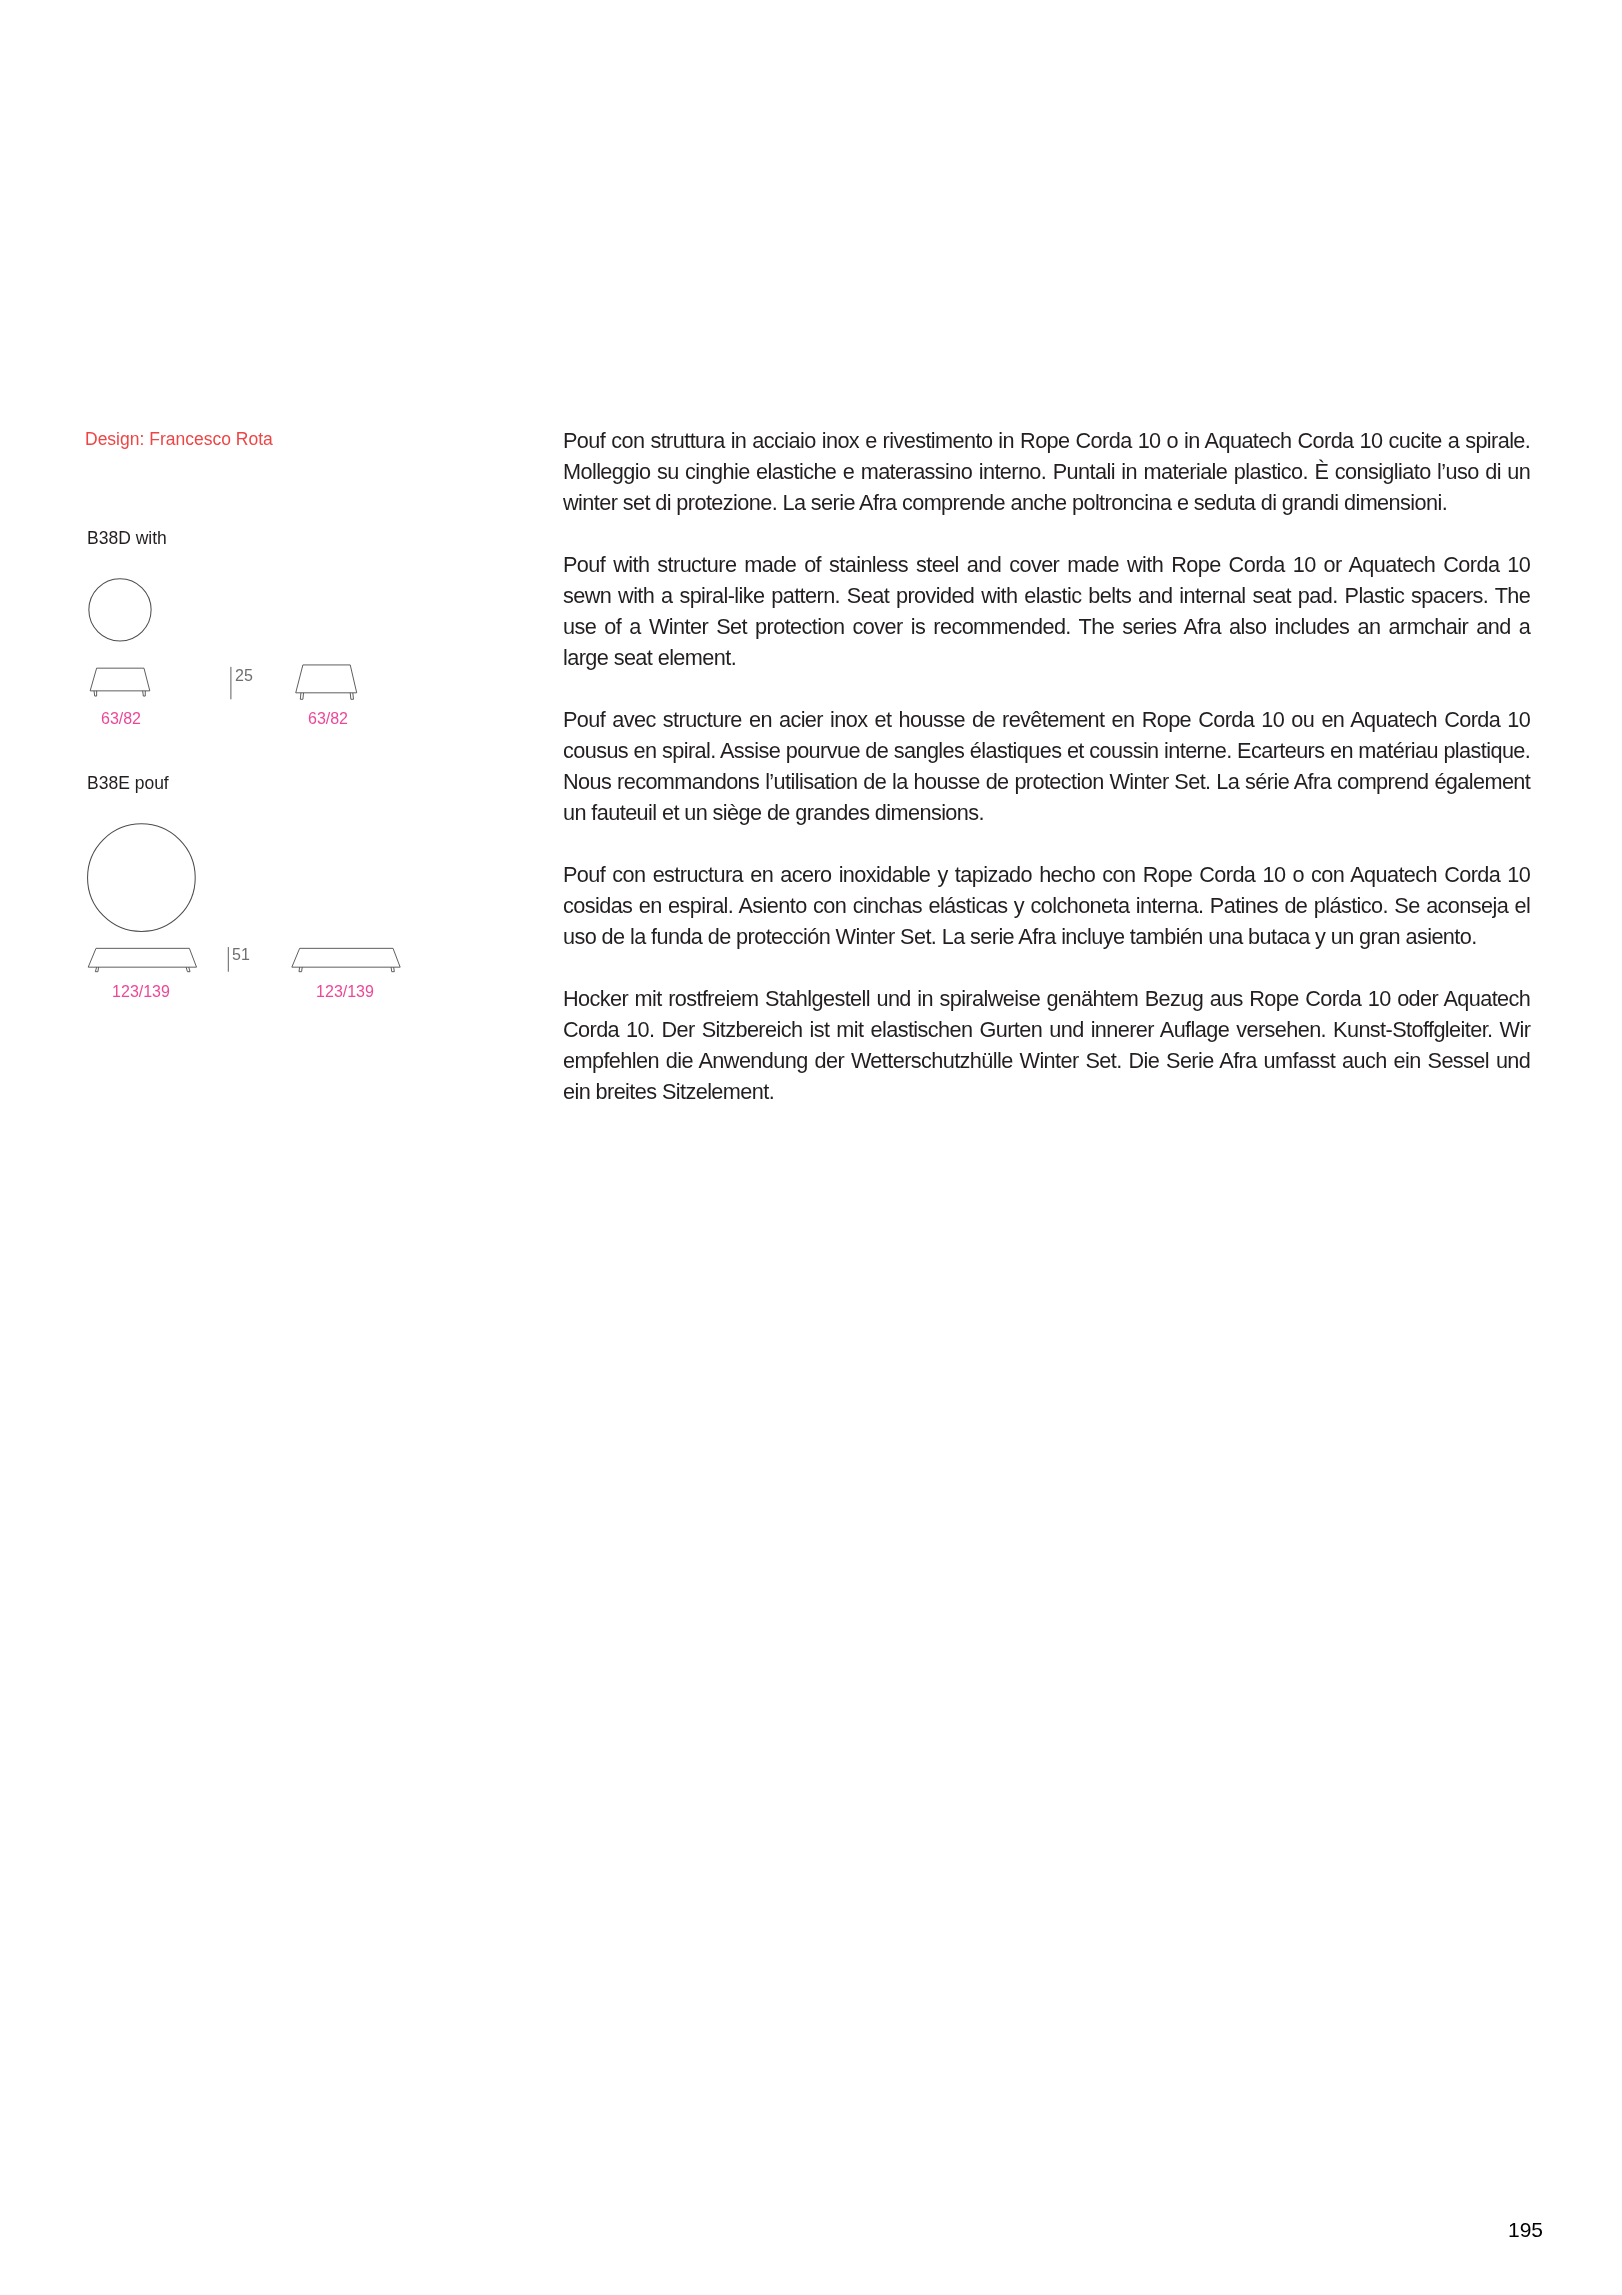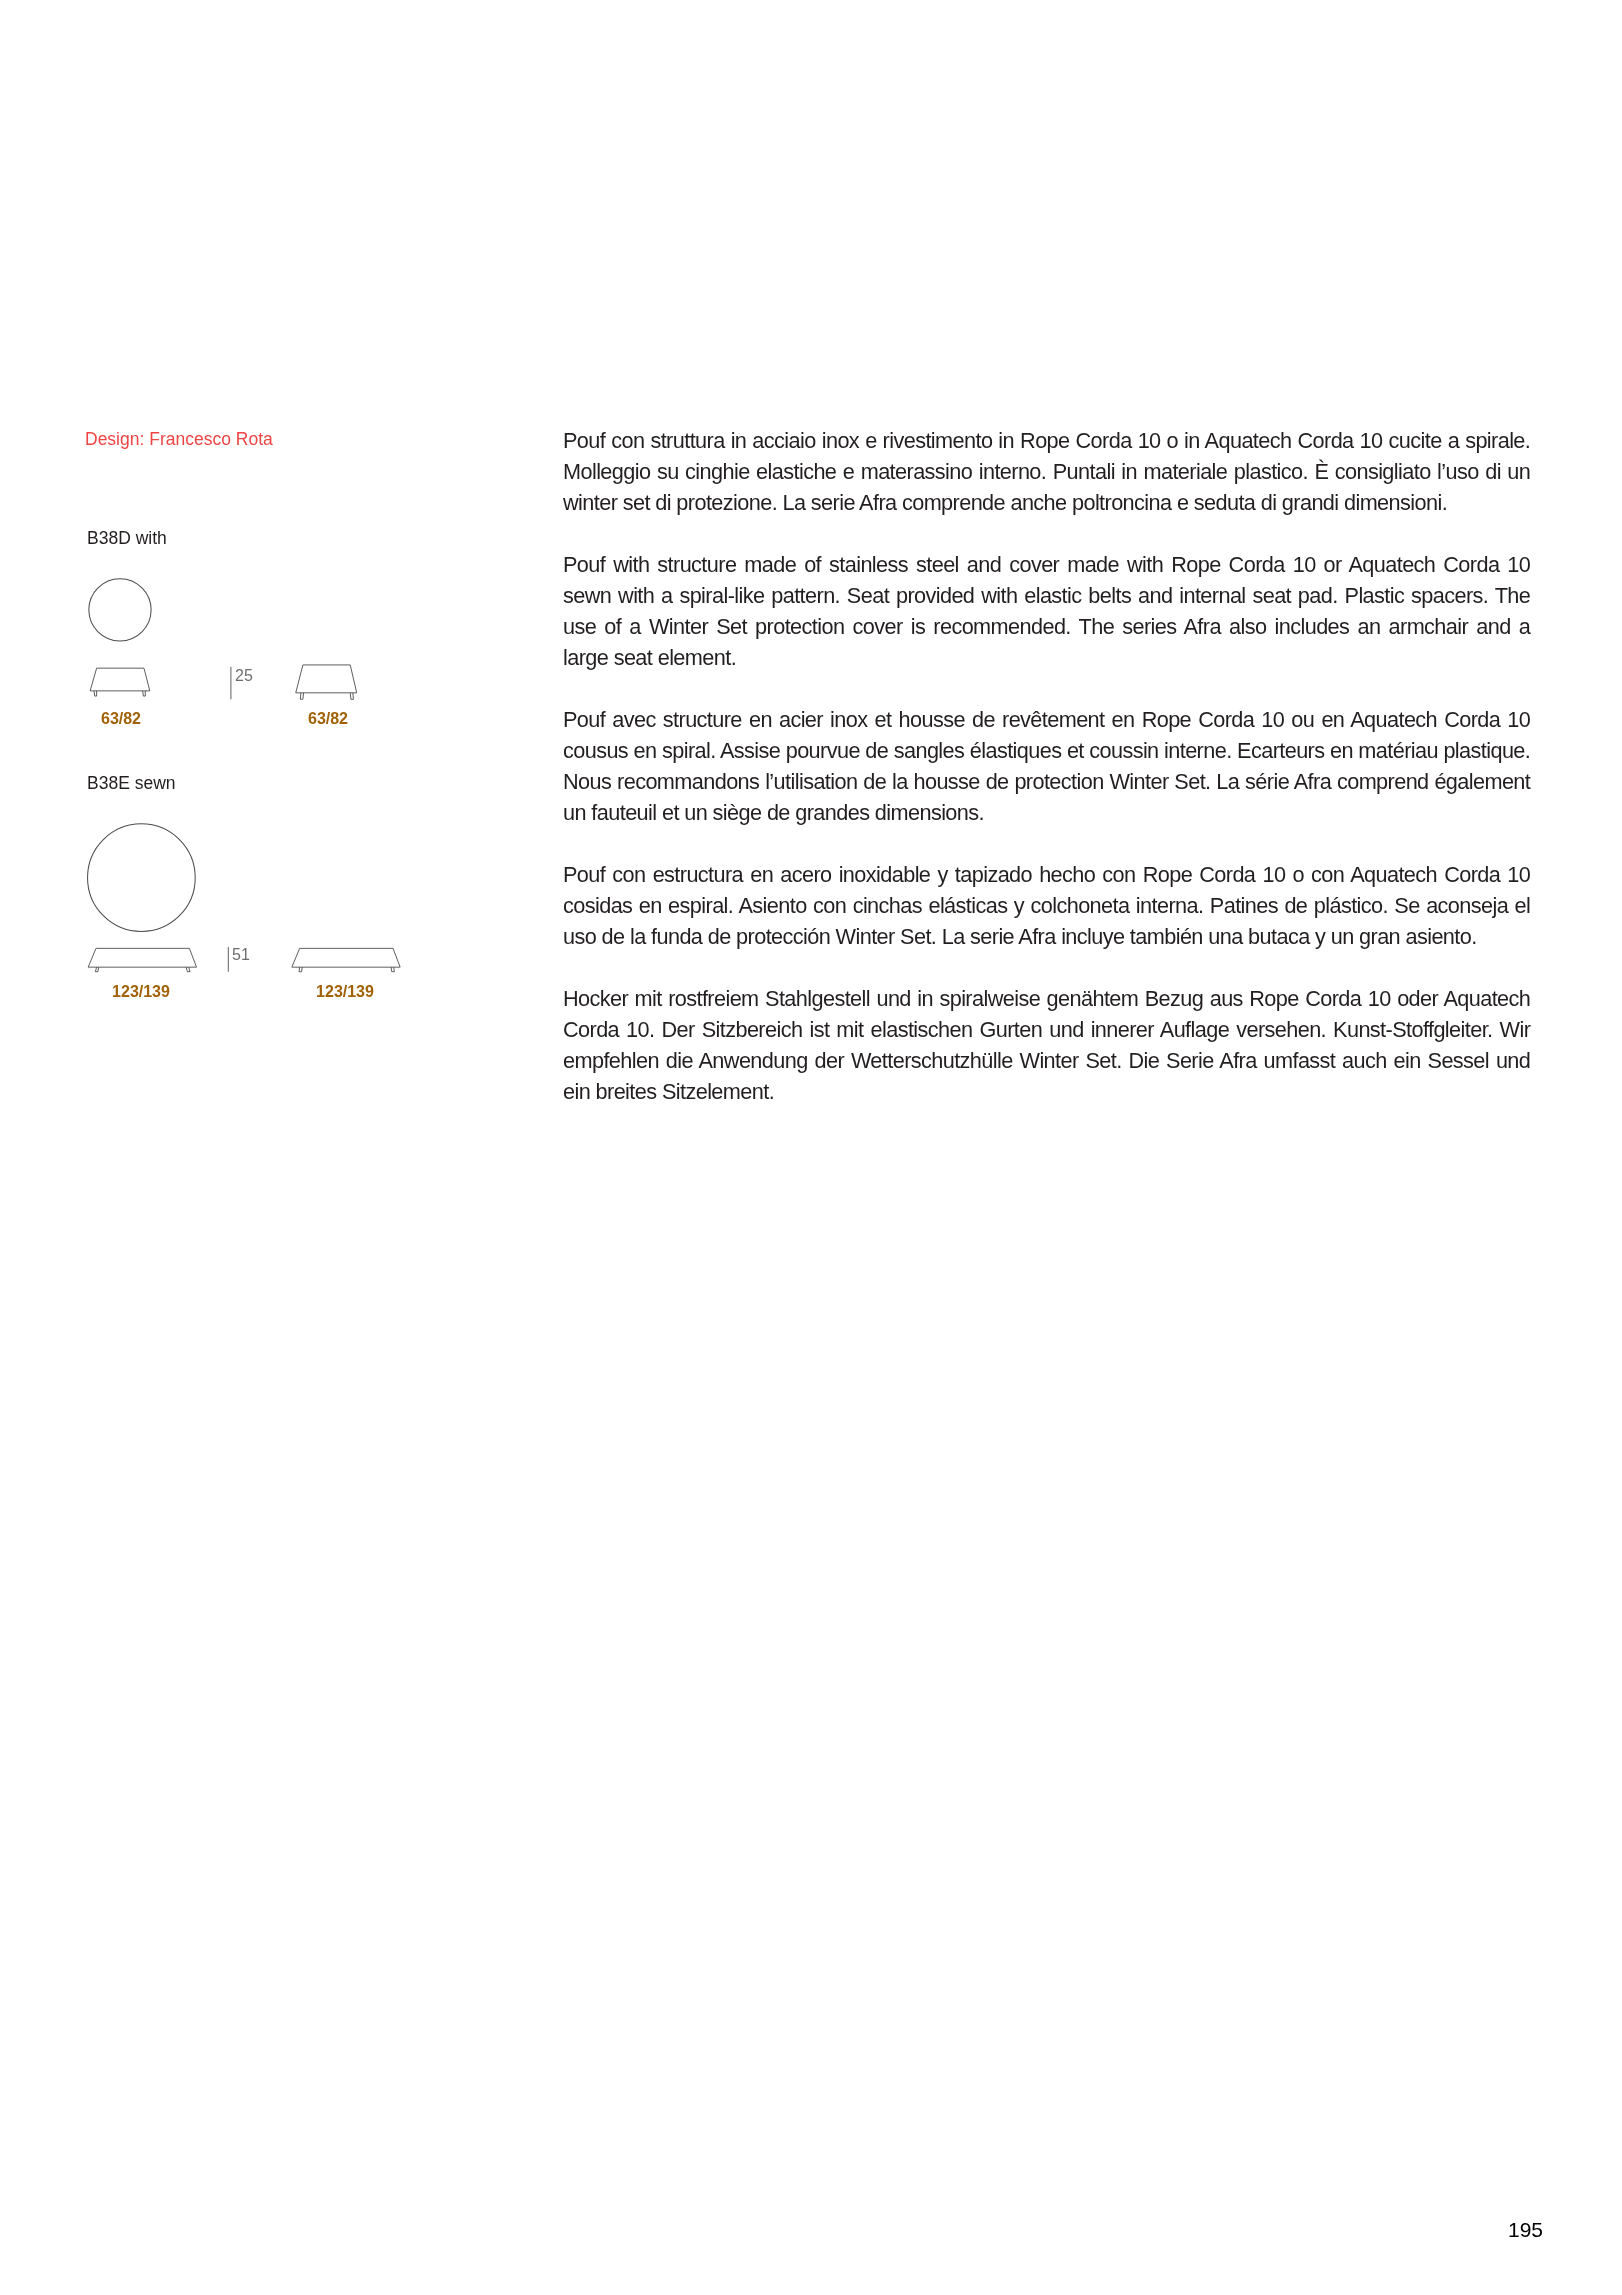--- a/index.html
+++ b/index.html
@@ -29,24 +29,23 @@
       left: 87px;
       font-size: 17.5px;
       line-height: 22px;
       color: #231f20;
       white-space: nowrap;
     }
     .dim-label {
       position: absolute;
       font-size: 16px;
       line-height: 19.5px;
-      color: #a16207;
+      color: #ec4899;
       white-space: nowrap;
       transform: translateX(-50%);
-      font-weight: bold;
     }
     .height-label {
       position: absolute;
       font-size: 16px;
       line-height: 19.5px;
       color: #6d6e70;
       white-space: nowrap;
     }
     svg.drawing {
       position: absolute;
@@ -120,21 +119,21 @@
     <polyline points="462,1491 461,1498 465,1498 466,1491"></polyline>
     <polyline points="603,1491 604,1498 608,1498 607,1491"></polyline>
   </g>
 </svg>
 
 <div class="product-title" style="top:527px;">B38D with</div>
 <div class="height-label" style="left:235px; top:666px;">25</div>
 <div class="dim-label" style="left:121px; top:709px;">63/82</div>
 <div class="dim-label" style="left:328px; top:709px;">63/82</div>
 
-<div class="product-title" style="top:772px;">B38E sewn</div>
+<div class="product-title" style="top:772px;">B38E pouf</div>
 <div class="height-label" style="left:232px; top:945px;">51</div>
 <div class="dim-label" style="left:141px; top:982px;">123/139</div>
 <div class="dim-label" style="left:345px; top:982px;">123/139</div>
 
 <div class="text-column">
   <p>Pouf con struttura in acciaio inox e rivestimento in Rope Corda 10 o in Aquatech Corda 10 cucite a spirale. Molleggio su cinghie elastiche e materassino interno. Puntali in materiale plastico. È consigliato l’uso di un winter set di protezione. La serie Afra comprende anche poltroncina e seduta di grandi dimensioni.</p>
   <p>Pouf with structure made of stainless steel and cover made with Rope Corda 10 or Aquatech Corda 10 sewn with a spiral-like pattern. Seat provided with elastic belts and internal seat pad. Plastic spacers. The use of a Winter Set protection cover is recommended. The series Afra also includes an armchair and a large seat element.</p>
   <p>Pouf avec structure en acier inox et housse de revêtement en Rope Corda 10 ou en Aquatech Corda 10 cousus en spiral. Assise pourvue de sangles élastiques et coussin interne. Ecarteurs en matériau plastique. Nous recommandons l’utilisation de la housse de protection Winter Set. La série Afra comprend également un fauteuil et un siège de grandes dimensions.</p>
   <p>Pouf con estructura en acero inoxidable y tapizado hecho con Rope Corda 10 o con Aquatech Corda 10 cosidas en espiral. Asiento con cinchas elásticas y colchoneta interna. Patines de plástico. Se aconseja el uso de la funda de protección Winter Set. La serie Afra incluye también una butaca y un gran asiento.</p>
   <p>Hocker mit rostfreiem Stahlgestell und in spiralweise genähtem Bezug aus Rope Corda 10 oder Aquatech Corda 10. Der Sitzbereich ist mit elastischen Gurten und innerer Auflage versehen. Kunst-Stoffgleiter. Wir empfehlen die Anwendung der Wetterschutzhülle Winter Set. Die Serie Afra umfasst auch ein Sessel und ein breites Sitzelement.</p>

